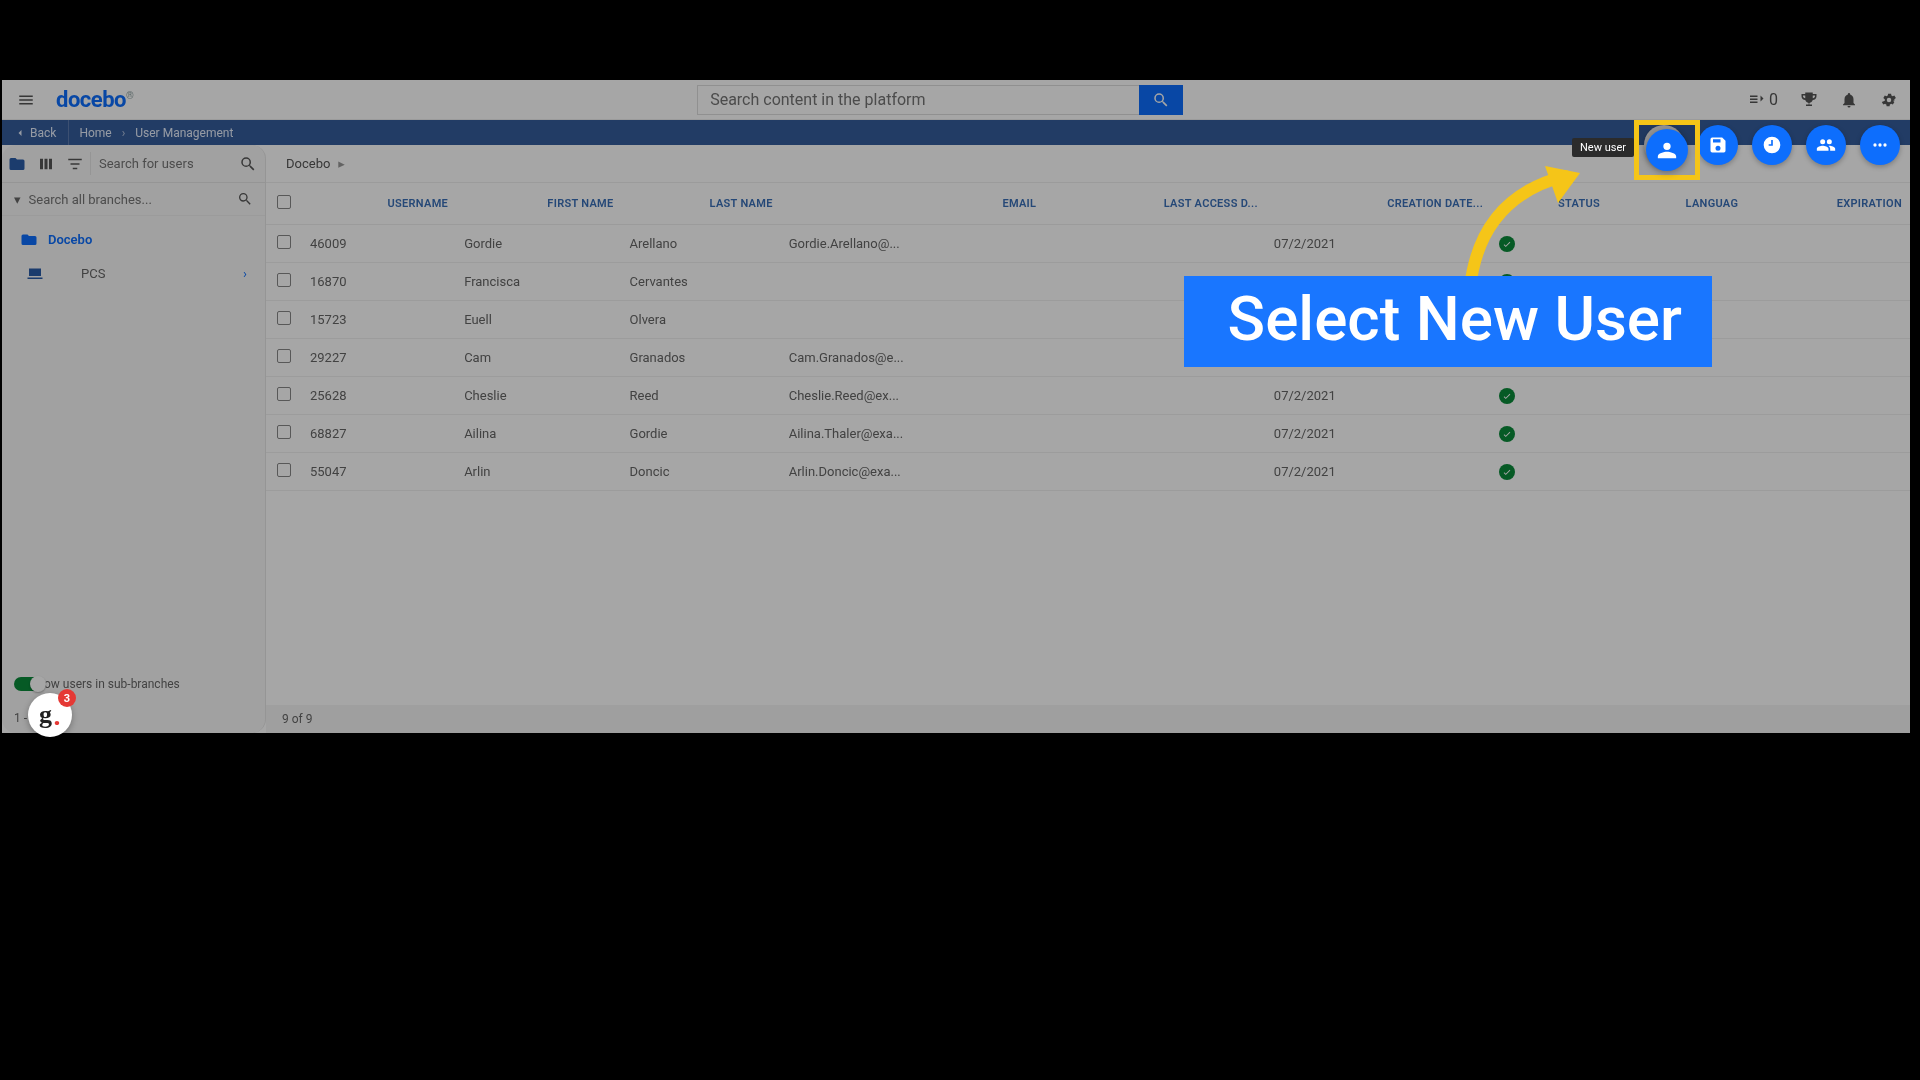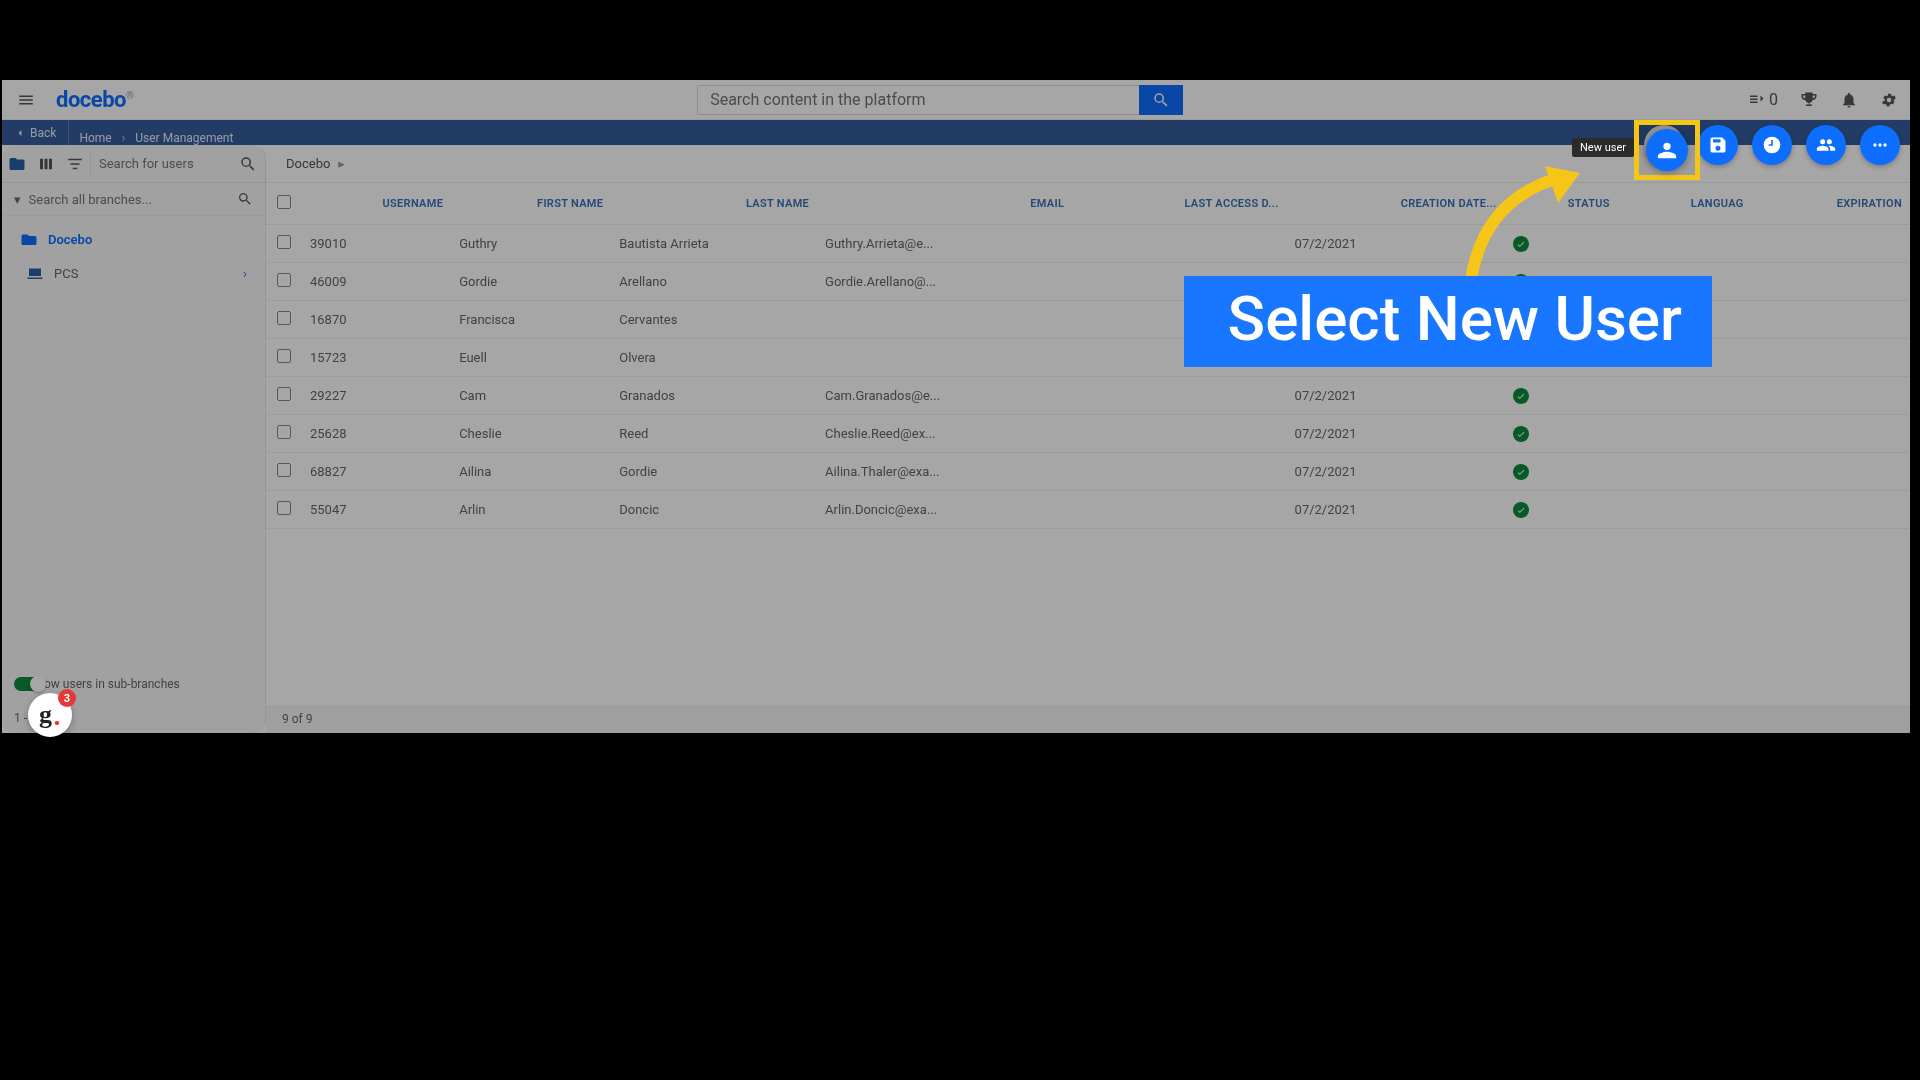--- a/index.html
+++ b/index.html
@@ -16,21 +16,21 @@
   .topbar-spacer { flex: 1; }
   .search-wrap { width: 486px; height: 30px; display:flex; margin: 0 auto; }
   .search-input { flex:1; border:1px solid #ddd; border-right:none; padding: 0 12px; font-size:16px; color:#666; outline:none; }
   .search-btn { width:44px; background:#0d6efd; display:flex; align-items:center; justify-content:center; cursor:pointer; }
   .top-icons { display:flex; align-items:center; gap:22px; margin-left:auto; }
   .top-icons .icon-wrap { display:flex; align-items:center; gap:4px; color:#555; cursor:pointer; }
   .icon-svg { width:18px; height:18px; fill:#555; }
   .icon-svg-w { width:18px; height:18px; fill:#fff; }
 
   
-  .crumb-bar { height: 25px; background:#355c9b; display:flex; align-items:flex-end; color:#e6eefc; font-size:12px; }
+  .crumb-bar { height: 25px; background:#355c9b; display:flex; align-items:center; color:#e6eefc; font-size:12px; }
   .back-seg { display:flex; align-items:center; padding:0 12px; border-right:1px solid rgba(255,255,255,0.2); height:100%; cursor:pointer; gap:4px;}
   .crumb-seg { padding: 0 10px; cursor:pointer; }
   .crumb-sep { opacity:0.7; }
 
   
   .content { display:flex; height: calc(100% - 65px); position:relative; }
 
   
   .sidebar { width: 264px; background:#f8f8f8; border-right:1px solid #e5e5e5; display:flex; flex-direction:column; position:relative;border-radius:14px; }
   .side-toolbar { display:flex; align-items:center; height:38px; border-bottom:1px solid #e5e5e5; }
@@ -40,21 +40,21 @@
   .side-search input { border:none; background:transparent; outline:none; font-size:13px; color:#666; width:140px; }
   .branch-search { display:flex; align-items:center; padding:8px 12px; color:#666; font-size:13px; border-bottom:1px solid #eee; }
   .branch-search .caret { margin-right:8px; }
   .branch-search input { flex:1; border:none; background:transparent; outline:none; font-size:13px; color:#666; }
   .tree { padding:6px 8px; }
   .tree-item { display:flex; align-items:center; height:34px; padding:0 10px; font-size:13px; cursor:pointer; border-radius:3px;}
   .tree-item.active { color:#0d6efd; font-weight:600; }
   .tree-item.active svg { fill:#0d6efd; }
   .tree-item .ticon { width:18px; margin-right:10px; display:flex; align-items:center;}
   .tree-item .chev { margin-left:auto; color:#0d6efd; }
-  .tree-child { margin-left:6px; color:#666; }
+  .tree-child { margin-left:6px; color:#666;gap:27px; }
   .sub-toggle { position:absolute; bottom:42px; left:12px; display:flex; align-items:center; font-size:12px; color:#666; }
   .toggle-pill { width:30px; height:14px; border-radius:7px; background:#0a8a3a; position:relative; }
   .toggle-pill::after { content:""; position:absolute; width:16px; height:16px; background:#fff; border-radius:50%; top:-1px; right:-2px; box-shadow:0 1px 2px rgba(0,0,0,0.3);}
   .side-footer { position:absolute; bottom:8px; left:12px; font-size:12px; color:#666; }
 
   
   .main { flex:1; display:flex; flex-direction:column; position:relative; background:#fff; }
   .main-breadcrumb { height:38px; display:flex; align-items:center; padding:0 20px; font-size:13px; color:#555; border-bottom:1px solid #eee;}
   .main-breadcrumb .sep2 { margin:0 8px; color:#999;}
   .table-wrap { flex:1; overflow:auto; background:#fff; }
@@ -259,36 +259,20 @@
               <th>LAST ACCESS D...</th>
               <th>CREATION DATE...</th>
               <th>STATUS</th>
               <th>LANGUAG</th>
               <th>EXPIRATION</th>
             </tr>
           </thead>
           <tbody id="tbody">
               <tr>
                 <td class="chk-col"><span class="chk"></span></td>
-                <td>39010</td>
-                <td>Guthry</td>
-                <td>Bautista Arrieta</td>
-                <td>Guthry.Arrieta@e...</td>
-                <td></td>
-                <td>07/2/2021</td>
-                <td><span class="status-dot">
-                    <svg viewBox="0 0 24 24">
-                      <path d="M9 16.2l-3.5-3.5L4 14.2 9 19.2 20 8.2l-1.5-1.5z"></path>
-                    </svg>
-                  </span></td>
-                <td></td>
-                <td></td>
-              </tr>
-              <tr>
-                <td class="chk-col"><span class="chk"></span></td>
                 <td>46009</td>
                 <td>Gordie</td>
                 <td>Arellano</td>
                 <td>Gordie.Arellano@...</td>
                 <td></td>
                 <td>07/2/2021</td>
                 <td><span class="status-dot">
                     <svg viewBox="0 0 24 24">
                       <path d="M9 16.2l-3.5-3.5L4 14.2 9 19.2 20 8.2l-1.5-1.5z"></path>
                     </svg>

